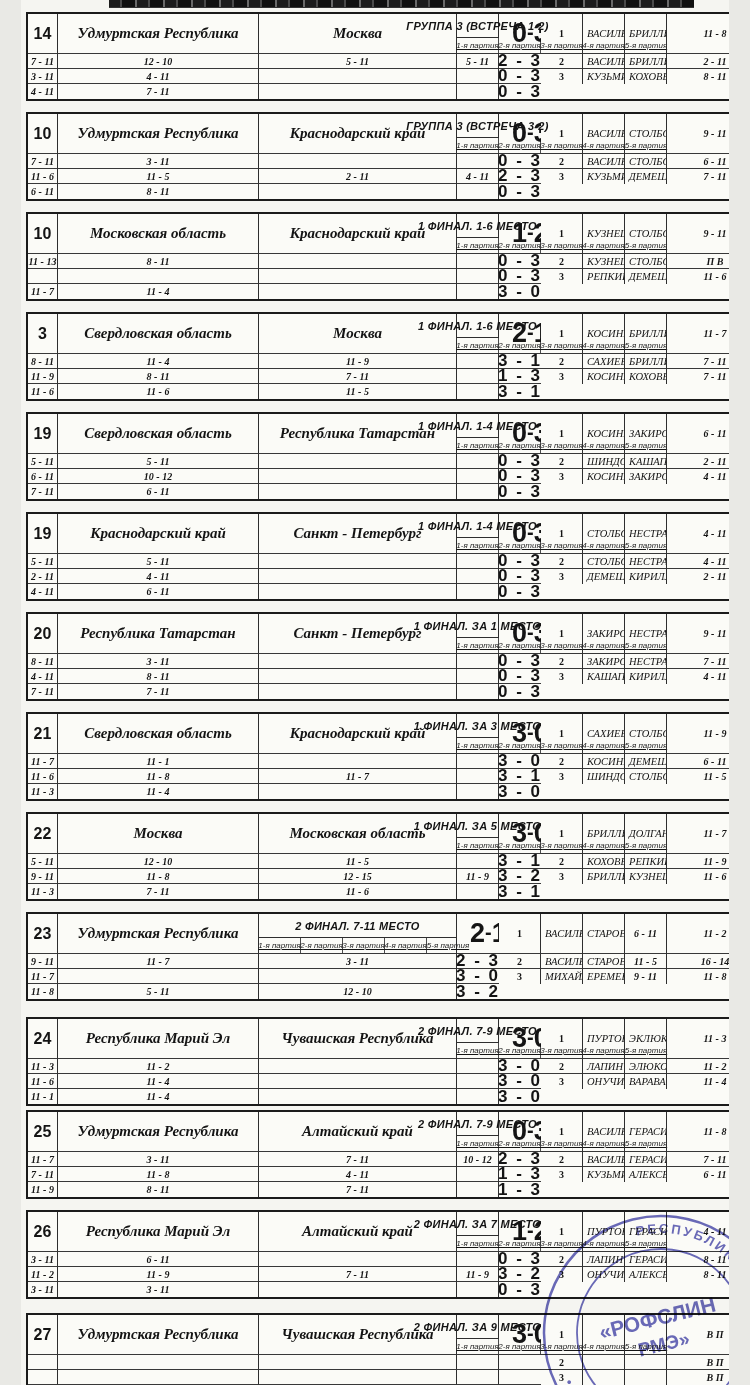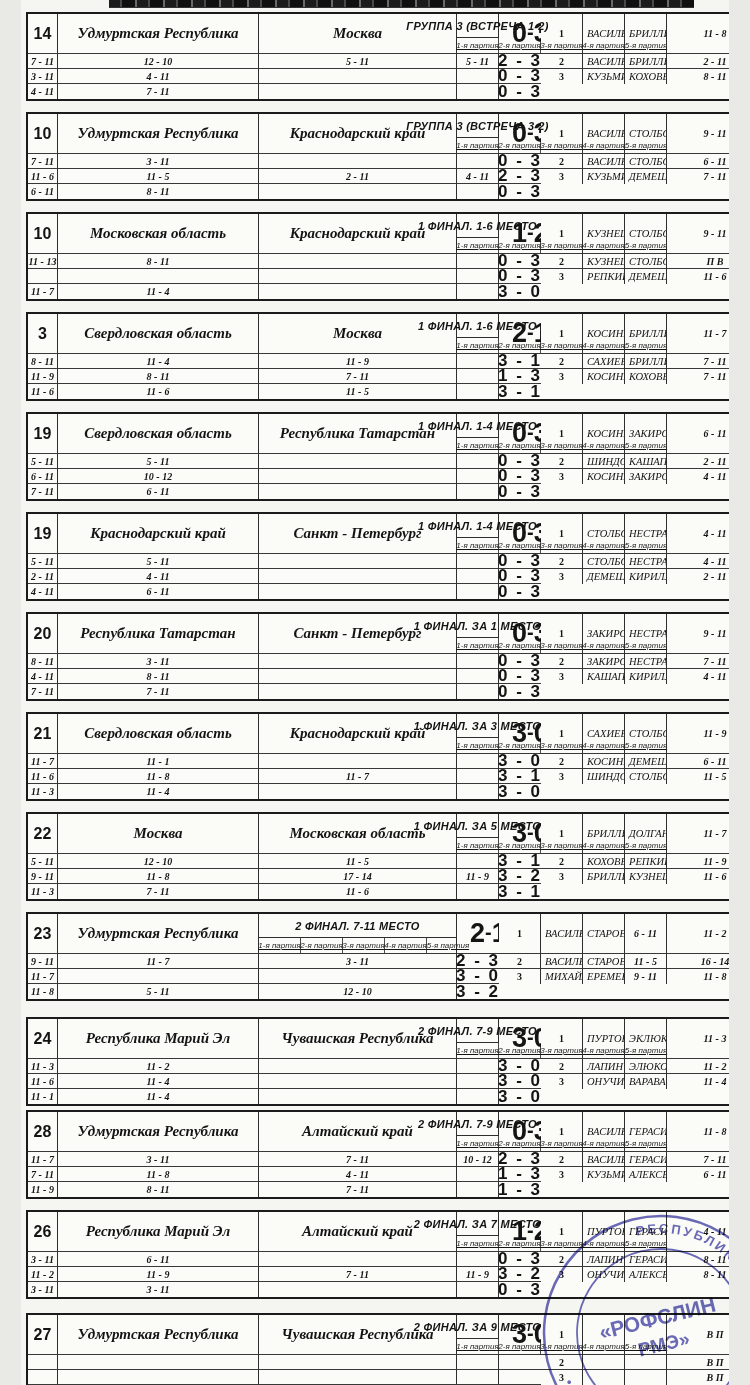--- a/index.html
+++ b/index.html
@@ -483,21 +483,21 @@
         <div class="cell gs">12 - 10</div>
         <div class="cell gs">11 - 5</div>
         <div class="cell gs"></div>
         <div class="cell tot">3 - 1</div>
         <div class="cell rn">2</div>
         <div class="cell pn">КОХОВЕЦ Дмитрий</div>
         <div class="cell pn">РЕПКИН Данил</div>
         <div class="cell gs">11 - 9</div>
         <div class="cell gs">9 - 11</div>
         <div class="cell gs">11 - 8</div>
-        <div class="cell gs">17 - 14</div>
+        <div class="cell gs">12 - 15</div>
         <div class="cell gs">11 - 9</div>
         <div class="cell tot">3 - 2</div>
         <div class="cell rn noB">3</div>
         <div class="cell pn noB">БРИЛЛИАНТОВ Дмитрий</div>
         <div class="cell pn noB">КУЗНЕЦОВ Роман</div>
         <div class="cell gs noB">11 - 6</div>
         <div class="cell gs noB">11 - 3</div>
         <div class="cell gs noB">7 - 11</div>
         <div class="cell gs noB">11 - 6</div>
         <div class="cell gs noB"></div>
@@ -590,21 +590,21 @@
         <div class="cell pn noB">ОНУЧИН Зафар</div>
         <div class="cell pn noB">ВАРАВА Александр</div>
         <div class="cell gs noB">11 - 4</div>
         <div class="cell gs noB">11 - 1</div>
         <div class="cell gs noB">11 - 4</div>
         <div class="cell gs noB"></div>
         <div class="cell gs noB"></div>
         <div class="cell tot noB">3 - 0</div>
       </section>
       <section class="match">
-        <div class="cell mnum">28</div>
+        <div class="cell mnum">25</div>
         <div class="cell team">Удмуртская Республика</div>
         <div class="cell team">Алтайский край</div>
         <div class="stagewrap">
           <div class="stage">2 ФИНАЛ. 7-9 МЕСТО</div>
           <div class="pheads">
             <div class="ph">1-я партия</div>
             <div class="ph">2-я партия</div>
             <div class="ph">3-я партия</div>
             <div class="ph">4-я партия</div>
             <div class="ph">5-я партия</div>

